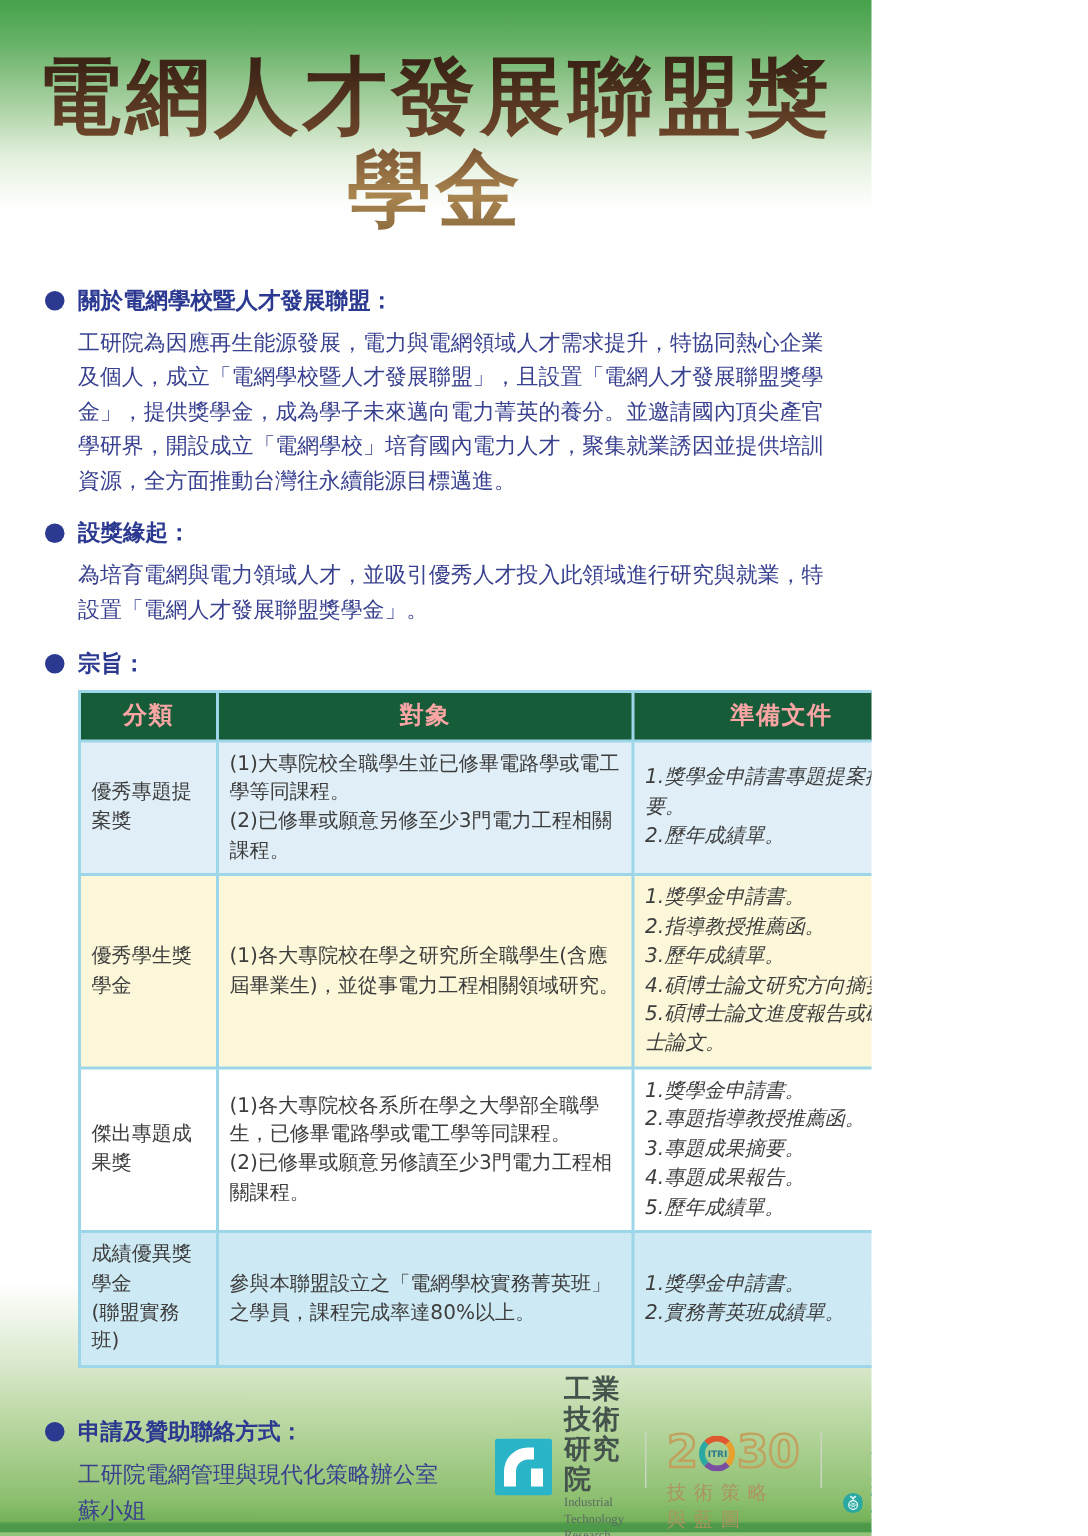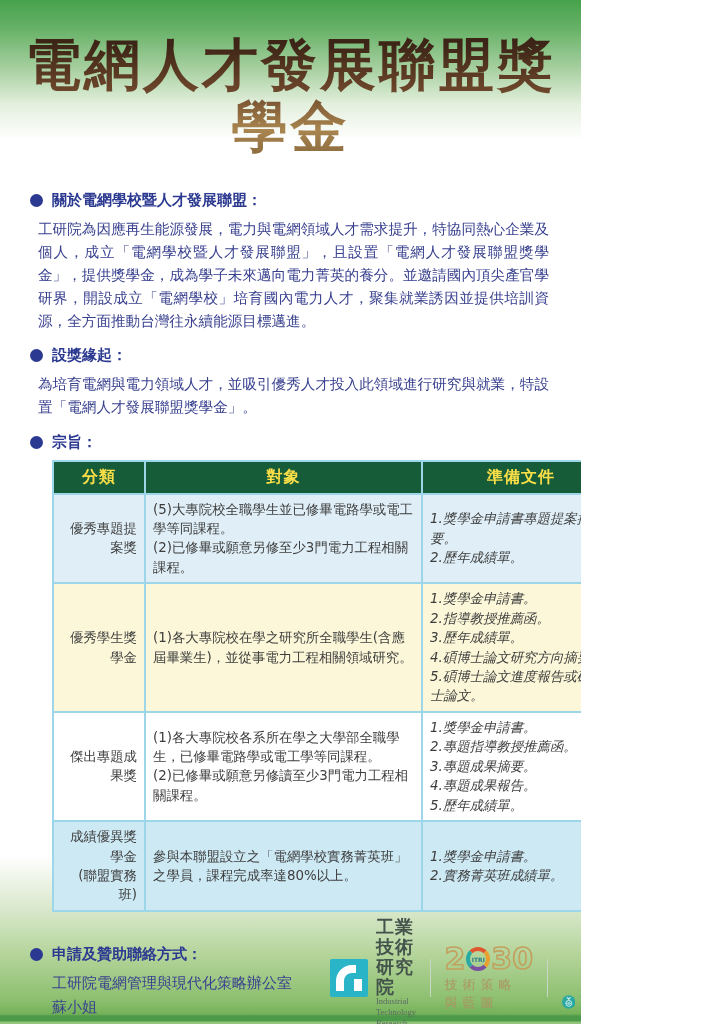--- a/index.html
+++ b/index.html
@@ -26,56 +26,56 @@
   .content { padding:20px 30px 0 30px; }
 
   .sec-heading {
     display:flex; align-items:center; gap:9px;
     color:#2b3990; font-weight:bold; font-size:15px;
     margin-top:14px; margin-bottom:7px;
   }
   .bullet { width:13px; height:13px; border-radius:50%; background:#2b3990; flex:0 0 13px; }
 
   .sec-body {
-    margin-left:8px; margin-right:2px;
+    margin-left:22px; margin-right:2px;
     color:#39418f; font-size:14.6px; line-height:1.58;
     text-align:justify; font-weight:500;
   }
 
   
   table.award {
     margin:8px 0 4px 22px; width:645px;
     border-collapse:collapse; table-layout:fixed;
     border:2px solid #9dd6e8;
   }
   table.award th, table.award td { border:2px solid #9dd6e8; }
   table.award th {
-    background:#175c39; color:#fde047; font-size:16px; font-weight:bold;
+    background:#175c39; color:#fca5a5; font-size:16px; font-weight:bold;
     padding:5px 0; letter-spacing:1px;
   }
   table.award td { font-size:13.4px; color:#3d3d3d; padding:5px 7px; line-height:1.45; }
-  td.c-cat   { text-align:right; white-space:pre-line; }
+  td.c-cat   { text-align:left; white-space:pre-line; }
   td.c-tgt   { white-space:pre-line; }
   td.c-doc   { white-space:pre-line;font-style:italic; }
   td.c-amt   { text-align:center; }
   tr.bg-blue1 td { background:#e0eff7; }
   tr.bg-yellow td { background:#fbf7d8; }
   tr.bg-white td { background:#ffffff; }
   tr.bg-blue2 td { background:#cde9f3; }
 
   
   .contact-lines {
     margin-left:22px; color:#39418f; font-size:15px; line-height:1.6;
     white-space:pre-line; font-weight:500;
   }
 
   
   .footer {
     position:absolute; left:330px; bottom:22px; height:48px;
-    display:flex; align-items:center; gap:14px;
+    display:flex; gap:14px;
   }
   .itri-block { display:flex; align-items:center; gap:8px; }
   .itri-mark { width:38px; height:38px; flex:0 0 38px; }
   .itri-zh { color:#44544c; font-size:18px; font-weight:bold; letter-spacing:1px; line-height:1.1; }
   .itri-en { color:#5b6a62; font-size:8.5px; line-height:1.25;font-family:Liberation Serif, serif; }
   .v-div { width:1px; height:38px; background:#c9d6c4; }
 
   .logo2030 { display:flex; flex-direction:column; align-items:center; }
   .l2030-row { display:flex; align-items:center; font-family:"DejaVu Sans",sans-serif; }
   .l2030-num {
@@ -133,21 +133,21 @@
         <tr>
           <th>分類</th>
           <th>對象</th>
           <th>準備文件</th>
           <th>金額</th>
         </tr>
       </thead>
       <tbody>
         <tr class="bg-blue1">
           <td class="c-cat">優秀專題提案獎</td>
-          <td class="c-tgt">(5)大專院校全職學生並已修畢電路學或電工學等同課程。
+          <td class="c-tgt">(1)大專院校全職學生並已修畢電路學或電工學等同課程。
 (2)已修畢或願意另修至少3門電力工程相關課程。</td>
           <td class="c-doc">1.獎學金申請書專題提案摘要。
 2.歷年成績單。</td>
           <td class="c-amt">1萬元</td>
         </tr>
         <tr class="bg-yellow">
           <td class="c-cat">優秀學生獎學金</td>
           <td class="c-tgt">(1)各大專院校在學之研究所全職學生(含應屆畢業生)，並從事電力工程相關領域研究。</td>
           <td class="c-doc">1.獎學金申請書。
 2.指導教授推薦函。

